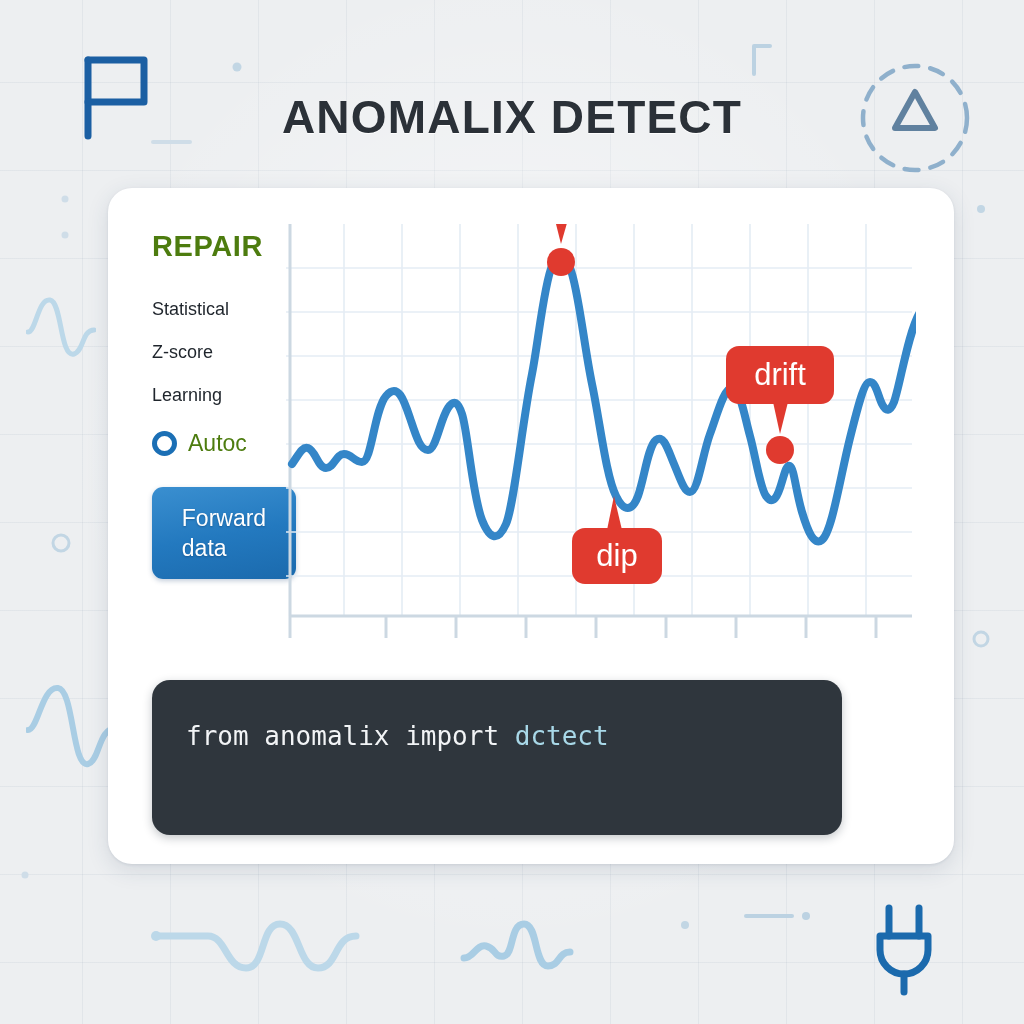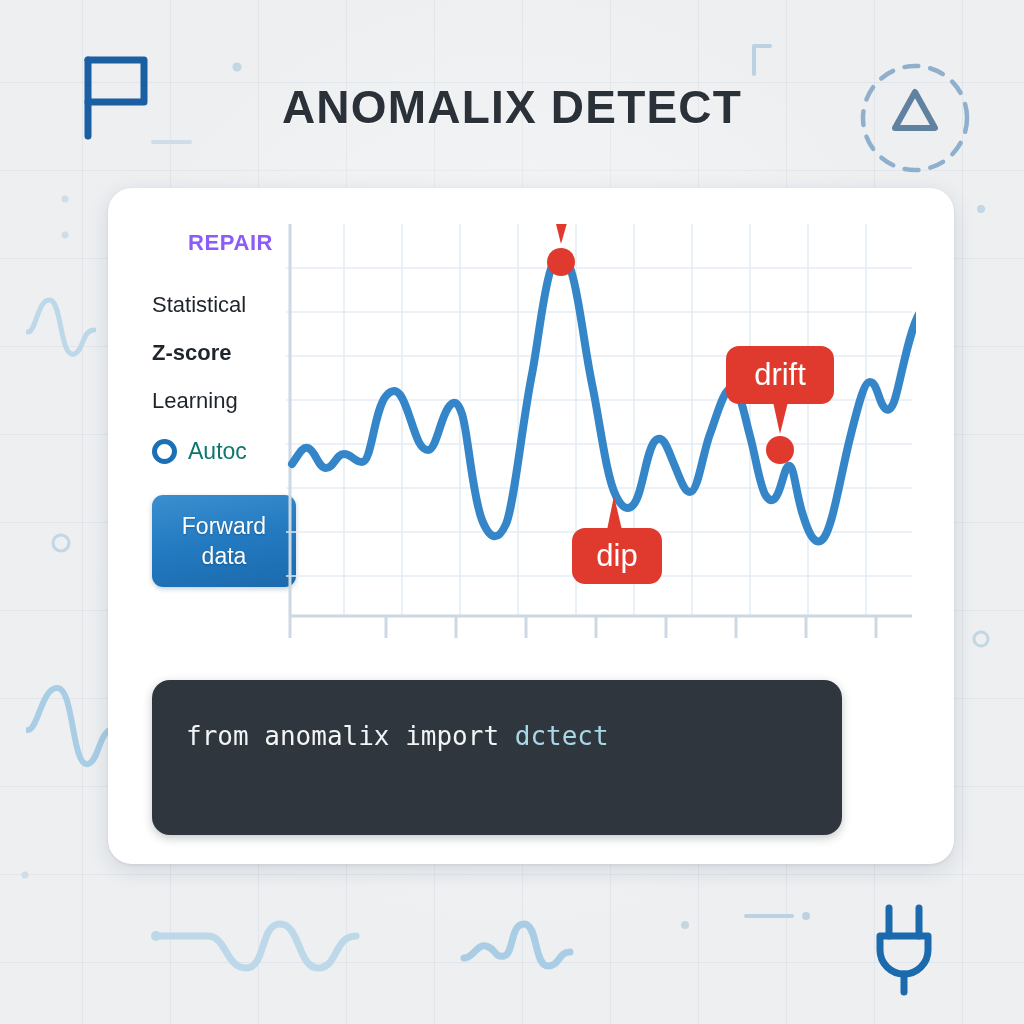--- a/index.html
+++ b/index.html
@@ -31,21 +31,21 @@
     inset: 0;
     background: radial-gradient(ellipse at 50% 45%, rgba(255,255,255,0.55) 0%, rgba(255,255,255,0) 62%);
     pointer-events: none;
   }
 
   .deco { position: absolute; pointer-events: none; }
 
   
   #page-title {
     position: absolute;
-    top: 80px;
+    top: 90px;
     left: 0;
     width: 1024px;
     text-align: center;
     font-size: 46px;
     font-weight: bold;
     letter-spacing: 1.2px;
     color: #2b3138;
     text-shadow: 0 1px 0 rgba(255,255,255,0.9);
   }
 
@@ -62,67 +62,65 @@
   }
 
   
   #sidebar {
     position: absolute;
     left: 44px;
     top: 42px;
     width: 160px;
   }
   #sidebar-heading {
-    font-size: 22px;
+    font-size: 29px;
     font-weight: bold;
     letter-spacing: 0.6px;
-    color: #8b5cf6;
+    color: #4d7c0f;
     margin-bottom: 36px;
-    margin-left: 36px;
   }
   .side-label {
-    font-size: 22px;
+    font-size: 18px;
     color: #1f252c;
     margin-bottom: 22px;
     white-space: nowrap;
   }
-  .side-label.bold { font-weight: bold; }
+  .side-label.bold { font-weight: normal; }
   .side-label.gap-top { margin-top: 6px; }
 
   #radio-row {
     display: flex;
     align-items: center;
     gap: 11px;
     margin-top: 24px;
     margin-bottom: 30px;
   }
   #radio-circle {
     width: 25px;
     height: 25px;
     border-radius: 50%;
     border: 5px solid #1b6fb5;
     box-sizing: border-box;
     flex: none;
   }
   #radio-label {
     font-size: 23px;
-    color: #0f766e;
+    color: #4d7c0f;
     white-space: nowrap;
   }
 
   #forward-fill-button {
     width: 144px;
     height: 92px;
     border-radius: 11px;
     background: linear-gradient(170deg, #3a8fd0 0%, #2379bf 52%, #1b6aad 100%);
     box-shadow: 0 2px 5px rgba(20,60,110,0.25);
     color: #ffffff;
     font-size: 23px;
     line-height: 30px;
-    text-align: center;
     display: flex;
     align-items: center;
     justify-content: center;
     text-shadow: 0 1px 2px rgba(0,40,80,0.35);
     box-sizing: border-box;
     padding: 0 6px;
   }
 
   
   #chart-area {

